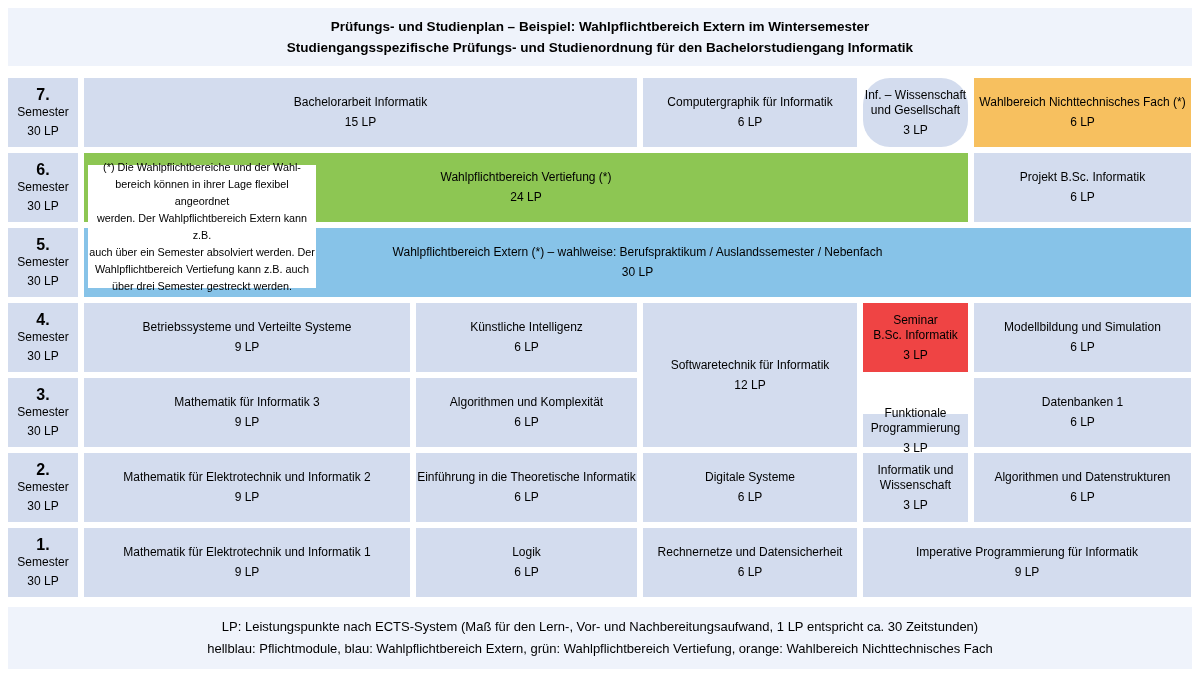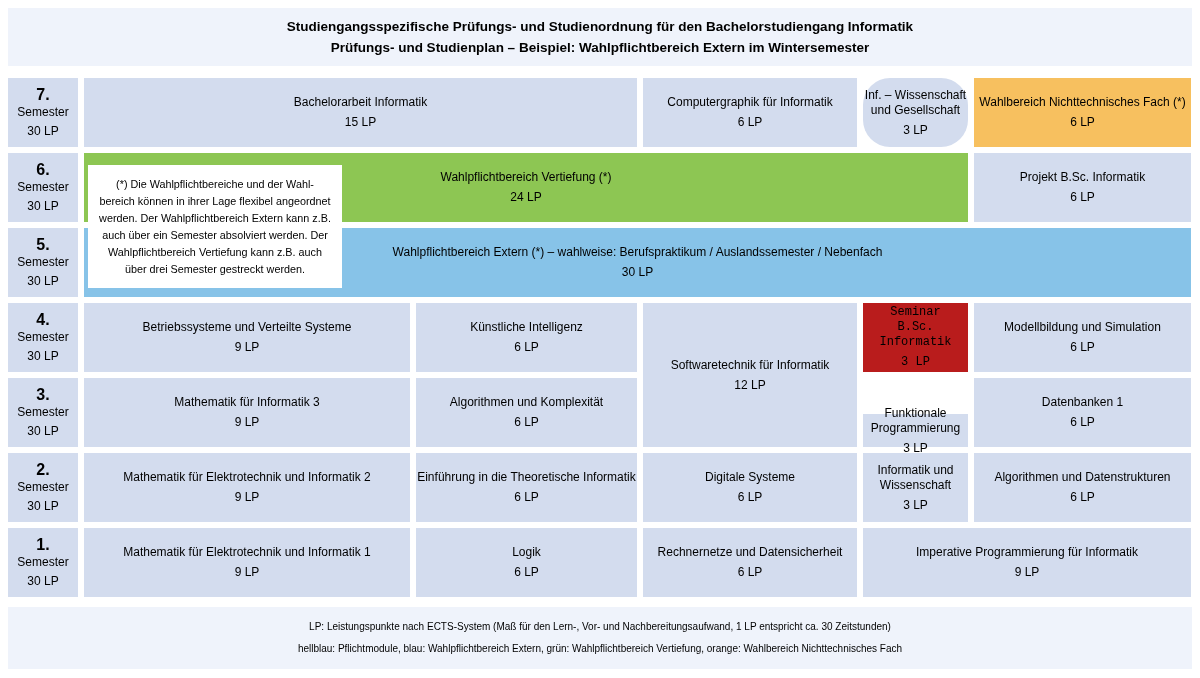--- a/index.html
+++ b/index.html
@@ -11,55 +11,55 @@
   .page{position:relative;width:1200px;height:678px;background:#ffffff;overflow:hidden;}
 
   .band{
     position:absolute;left:8px;width:1184px;
     display:flex;flex-direction:column;justify-content:center;align-items:center;
     text-align:center;
   }
   .title-band{top:8px;height:58px;}
   .title-line{font-weight:bold;font-size:13.5px;line-height:21px;}
   .footer-band{top:607px;height:62px;}
-  .footer-line{font-size:10px;line-height:22px;text-align:center;}
+  .footer-line{font-size:13px;line-height:22px;text-align:center;}
 
   .grid{
     position:absolute;left:8px;top:78px;
     display:grid;
     grid-template-columns:70px 326px 221px 214px 105px 217px;
     grid-template-rows:repeat(7,69px);
     gap:6px;
   }
   .cell{
     display:flex;flex-direction:column;justify-content:center;align-items:center;
     text-align:center;
   }
   .mod .mname{font-size:12px;line-height:15px;white-space:pre-line;}
   .mod .mlp{font-size:12px;line-height:15px;margin-top:5px;}
   .sem .snum{font-weight:bold;font-size:16px;line-height:19px;}
   .sem .sword{font-size:12px;line-height:17px;}
   .sem .slp{font-size:12px;line-height:17px;margin-top:2px;}
 
   .note-box{
-    position:absolute;left:88px;top:165px;width:254px;height:123px;
+    position:absolute;left:88px;top:165px;width:228px;height:123px;
     background:#ffffff;z-index:5;
     display:flex;align-items:center;justify-content:center;text-align:center;
     font-size:10.8px;line-height:17px;
   }
   .note-text{white-space:pre-line;}
 </style>
 </head>
 <body>
 
 <div class="page">
 
   <div class="band title-band" style="background-color: rgb(239, 243, 251);">
+    <div class="title-line">Prüfungs- und Studienplan – Beispiel: Wahlpflichtbereich Extern im Wintersemester</div>
     <div class="title-line">Studiengangsspezifische Prüfungs- und Studienordnung für den Bachelorstudiengang Informatik</div>
-    <div class="title-line">Prüfungs- und Studienplan – Beispiel: Wahlpflichtbereich Extern im Wintersemester</div>
   </div>
 
   <div class="grid">
 
     <div class="cell sem" style="grid-area: 1 / 1; background-color: rgb(211, 220, 238);">
       <div class="snum">7.</div>
       <div class="sword">Semester</div>
       <div class="slp">30 LP</div>
     </div>
     <div class="cell mod" style="grid-area: 1 / 2 / 2 / 4; background-color: rgb(211, 220, 238);">
@@ -114,21 +114,21 @@
       <div class="mlp">9 LP</div>
     </div>
     <div class="cell mod" style="grid-area: 4 / 3; background-color: rgb(211, 220, 238);">
       <div class="mname">Künstliche Intelligenz</div>
       <div class="mlp">6 LP</div>
     </div>
     <div class="cell mod" style="grid-area: 4 / 4 / 6 / 5; background-color: rgb(211, 220, 238);">
       <div class="mname">Softwaretechnik für Informatik</div>
       <div class="mlp">12 LP</div>
     </div>
-    <div class="cell mod" style="grid-area: 4 / 5; background-color: #b91c1c; font-family: Liberation Mono, monospace;">
+    <div class="cell mod" style="grid-area: 4 / 5; background-color: #ef4444;">
       <div class="mname">Seminar
 B.Sc. Informatik</div>
       <div class="mlp">3 LP</div>
     </div>
     <div class="cell mod" style="grid-area: 4 / 6; background-color: rgb(211, 220, 238);">
       <div class="mname">Modellbildung und Simulation</div>
       <div class="mlp">6 LP</div>
     </div>
 
     <div class="cell sem" style="grid-area: 5 / 1; background-color: rgb(211, 220, 238);">

